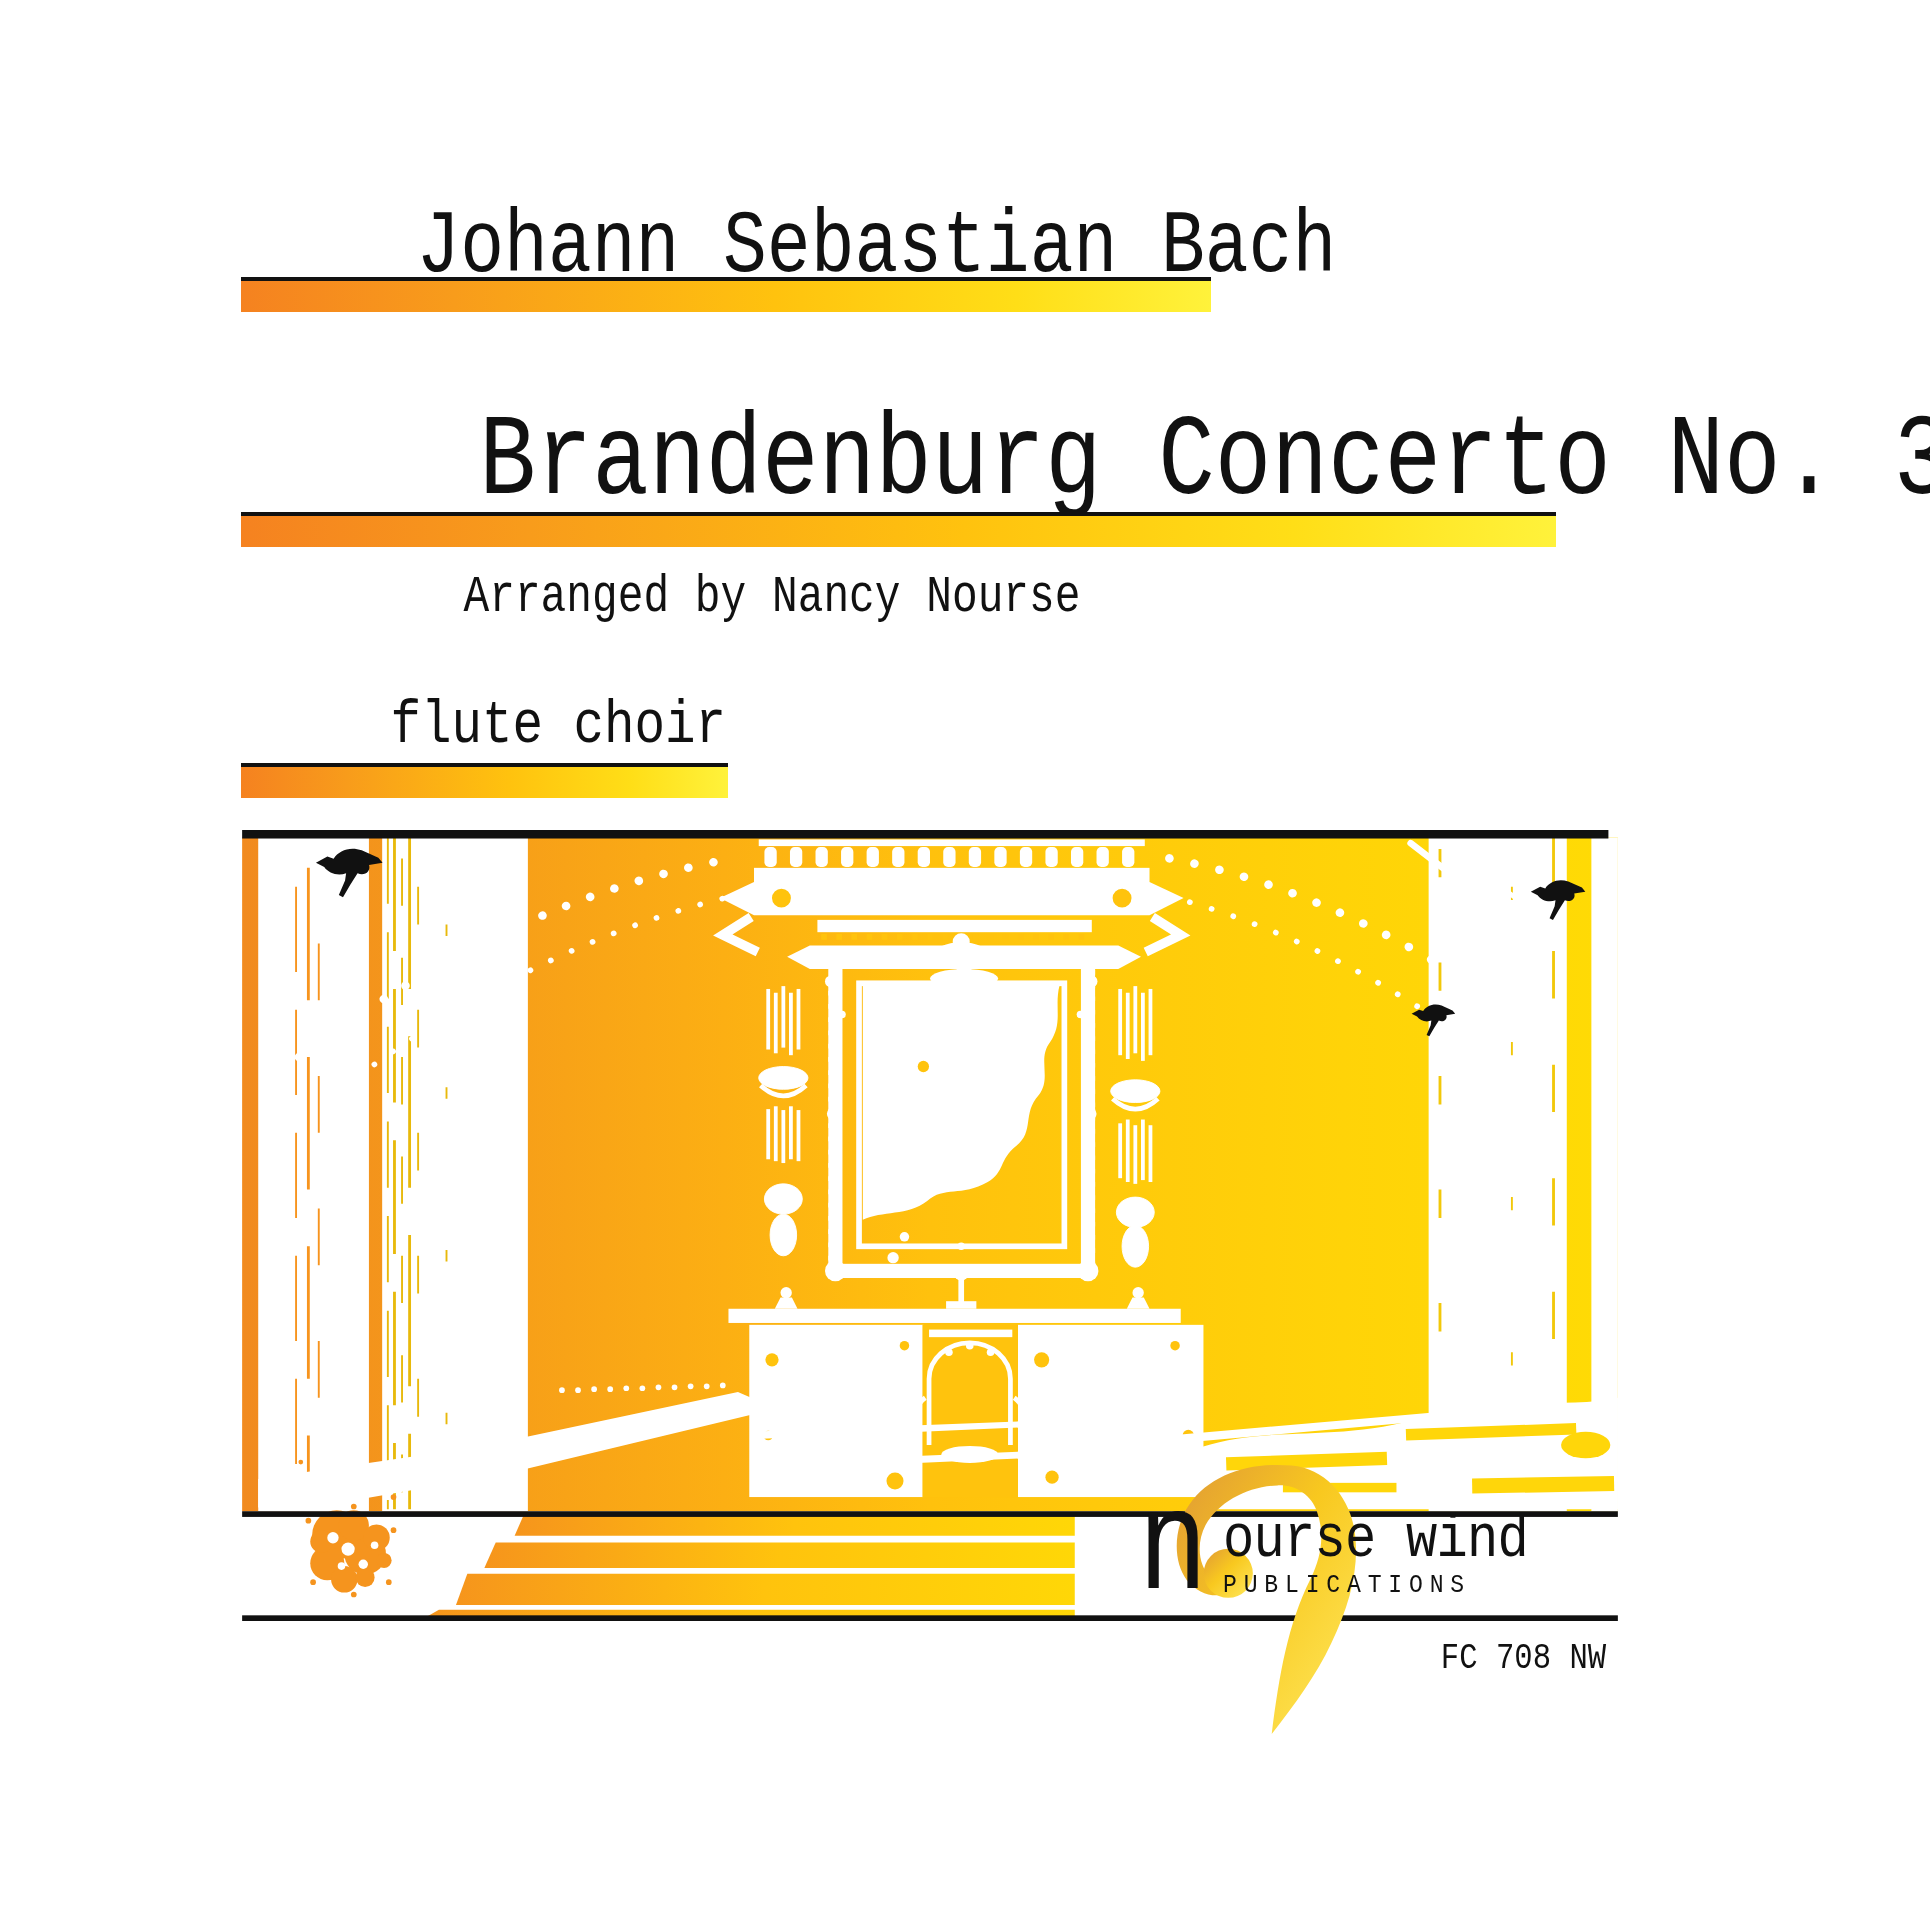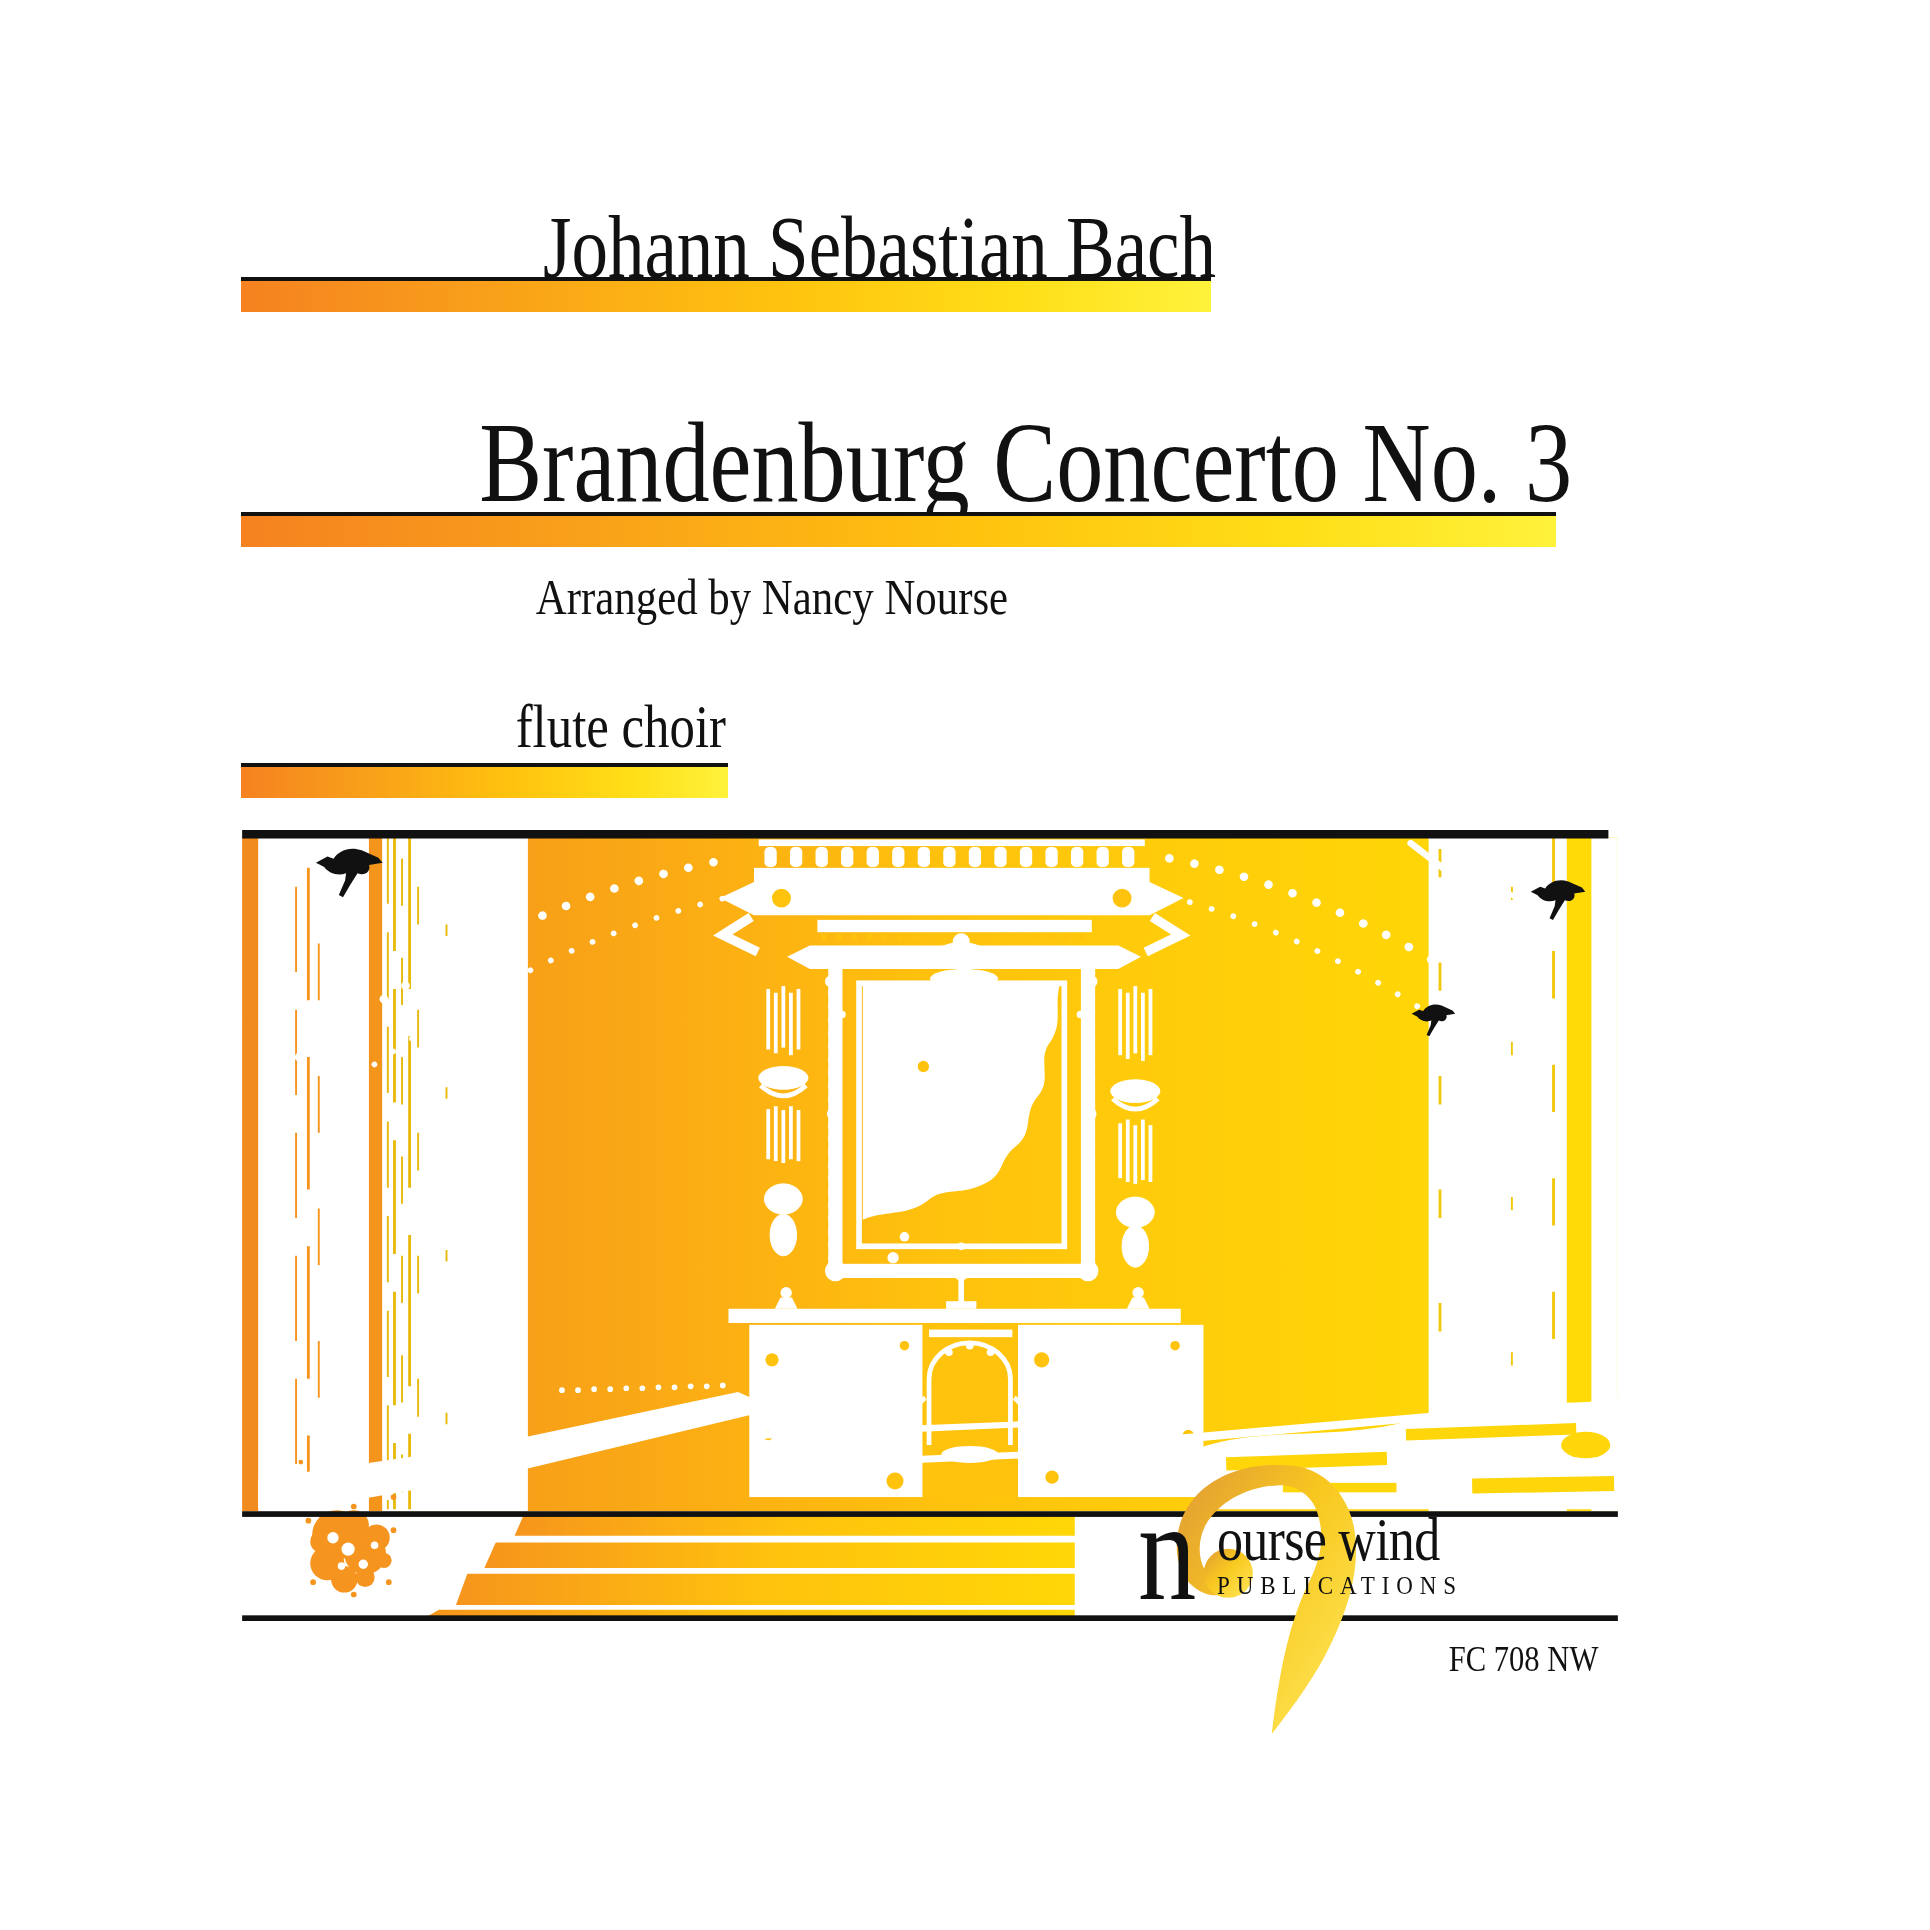--- a/index.html
+++ b/index.html
@@ -1,36 +1,36 @@
 <!DOCTYPE html>
 <html style="font-size:15px"><head>
 <meta charset="utf-8">
 <style>
   html,body{margin:0;padding:0;background:#ffffff;}
   .page{position:relative;width:1931px;height:1931px;background:#ffffff;overflow:hidden;
-        font-family:Liberation Serif, serif;}
+        font-family:Liberation Mono, monospace;}
   .t{position:absolute;color:#111;white-space:nowrap;line-height:1;}
   .composer{left:241px;top:203px;width:975px;font-size:89px;text-align:right;
             transform:scaleX(.82);transform-origin:100% 50%;}
   .worktitle{left:241px;top:405px;width:1323px;font-size:115px;text-align:right;
             transform:scaleX(.82);transform-origin:100% 50%;}
   .arranger{left:241px;top:572px;width:1062px;font-size:51px;text-align:center;
             transform:scaleX(.84);transform-origin:50% 50%;}
   .ensemble{left:241px;top:695px;width:485px;font-size:62px;text-align:right;
             transform:scaleX(.82);transform-origin:100% 50%;}
   .rulebar{position:absolute;border-top:4.7px solid #111;
            background:linear-gradient(90deg,#F58220 0%,#F89C1B 22%,#FFC20E 55%,#FFDE17 80%,#FFF23B 100%);}
   .bar1{left:241px;top:277px;width:970px;height:31px;}
   .bar2{left:241px;top:512px;width:1315px;height:31px;}
   .bar3{left:241px;top:763px;width:487px;height:31px;}
   .artwrap{position:absolute;left:242px;top:830px;width:1376px;height:791px;z-index:1;}
   .swirlwrap{position:absolute;left:1145px;top:1424px;width:227px;height:326px;z-index:2;}
   .logo{position:absolute;left:1138px;top:1510px;z-index:3;display:flex;align-items:flex-start;color:#111;}
   .logo-n{font-size:142px;line-height:1;margin-top:-30px;transform:scaleX(.82);transform-origin:0 0;}
-  .logo-right{margin-left:8px;margin-top:1.9px;}
+  .logo-right{margin-left:0;margin-top:1.9px;}
   .logo-name{font-size:62px;line-height:.9;letter-spacing:-0.9px;transform:scaleX(.84);transform-origin:0 0;}
   .logo-sub{font-size:25.6px;letter-spacing:7.6px;margin-top:3.8px;transform:scaleX(.9);transform-origin:0 0;}
   .catalog{left:1410px;top:1641px;width:227px;font-size:36px;text-align:center;
            transform:scaleX(.85);transform-origin:50% 50%;z-index:3;}
 </style>
 </head>
 <body>
 
 <div class="page">
 

